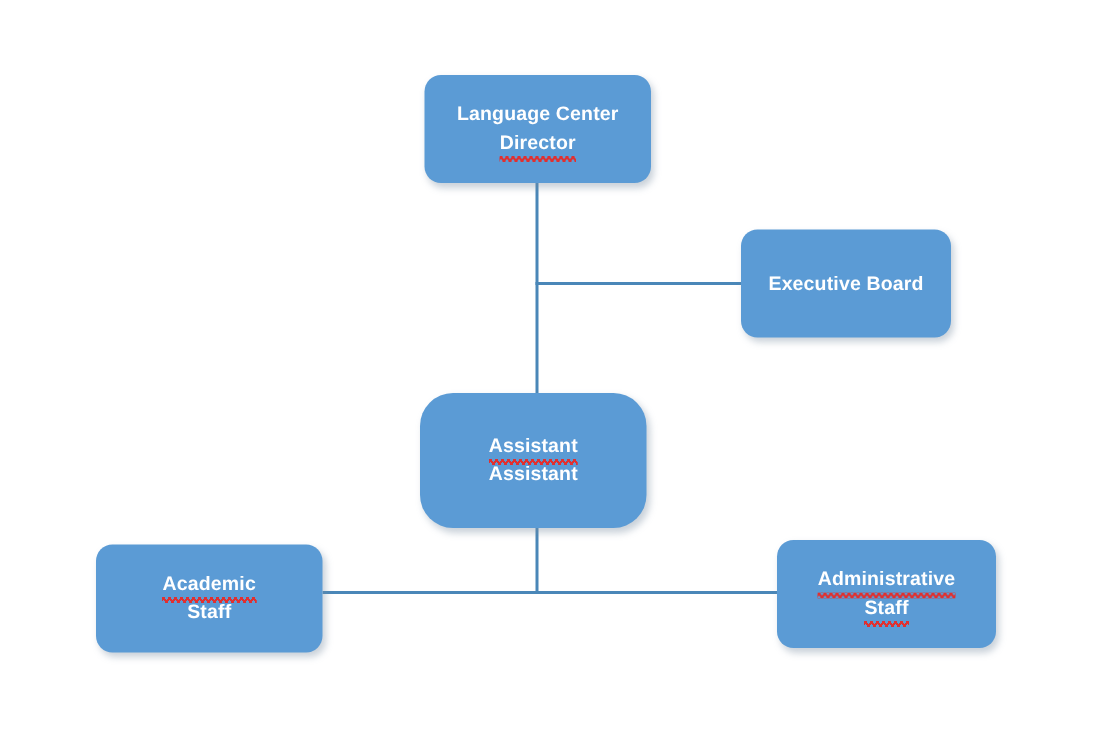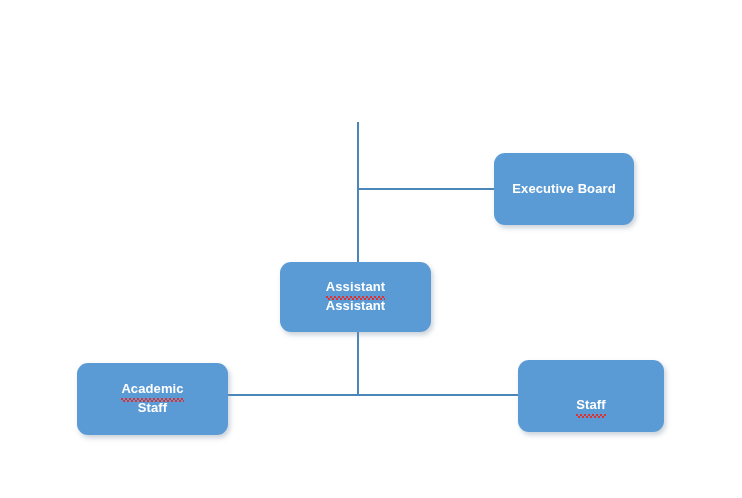--- a/index.html
+++ b/index.html
@@ -73,41 +73,47 @@
 <body>
 
 <div id="canvas">
 
   <div class="connector v" style="left:357px; top:122px; height:273px;"></div>
 
   <div class="connector h" style="left:357px; top:188px; width:138px;"></div>
 
   <div class="connector h" style="left:215px; top:394px; width:304px;"></div>
 
+  <div class="node" style="left:283px; top:50px; width:151px; height:72px;">
+    <span class="label">
+      <span class="w">Language Center</span><br>
+      <span class="w misspelled">Director</span>
+    </span>
+  </div>
 
   <div class="node" style="left:494px; top:153px; width:140px; height:72px;justify-content:flex-end;">
     <span class="label">
       <span class="w">Executive Board</span>
     </span>
   </div>
 
-  <div class="node" style="left:280px; top:262px; width:151px; height:70px;">
+  <div class="node" style="left:280px; top:262px; width:151px; height:90px;border-radius:22px;">
     <span class="label">
       <span class="w misspelled">Assistant</span><br>
       <span class="w">Assistant</span>
     </span>
   </div>
 
-  <div class="node" style="left:77px; top:363px; width:151px; height:72px;">
+  <div class="node" style="left:64px; top:363px; width:151px; height:72px;">
     <span class="label">
       <span class="w misspelled">Academic</span><br>
       <span class="w">Staff</span>
     </span>
   </div>
 
   <div class="node" style="left:518px; top:360px; width:146px; height:72px;">
     <span class="label">
-      <br>
+      <span class="w misspelled">Administrative</span><br>
       <span class="w misspelled">Staff</span>
     </span>
   </div>
 
 </div>
 
 </body></html>

